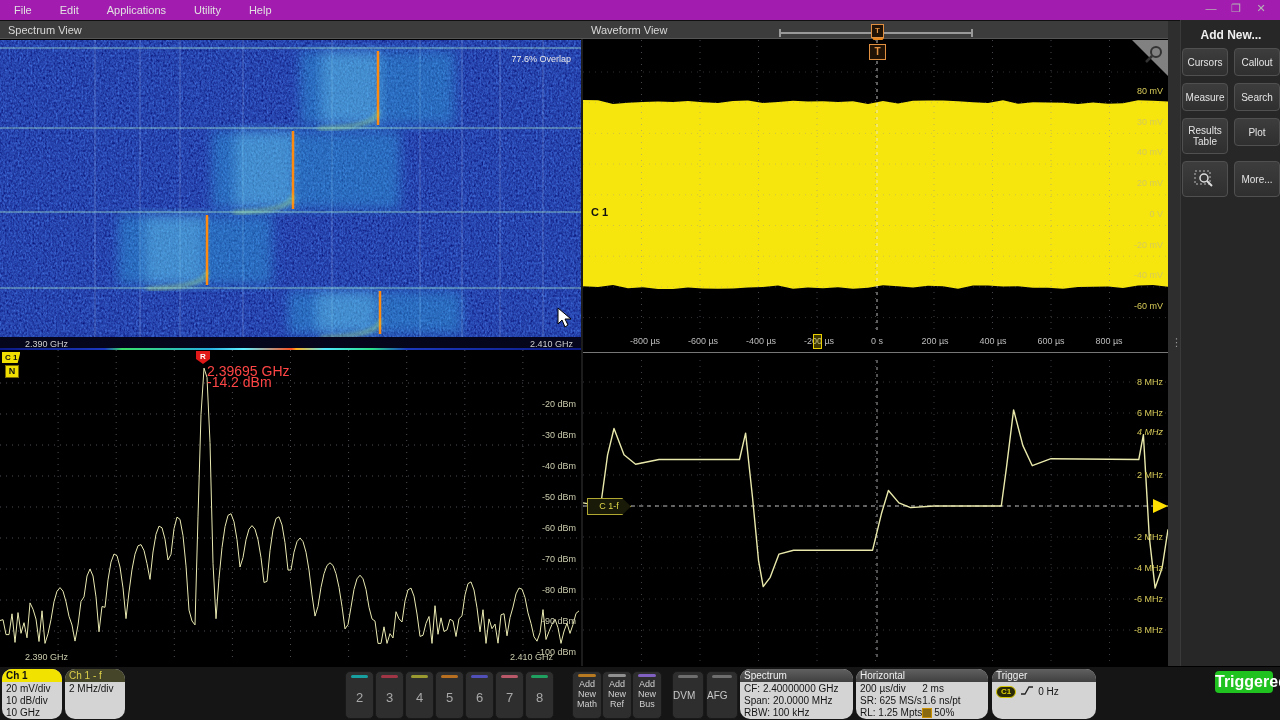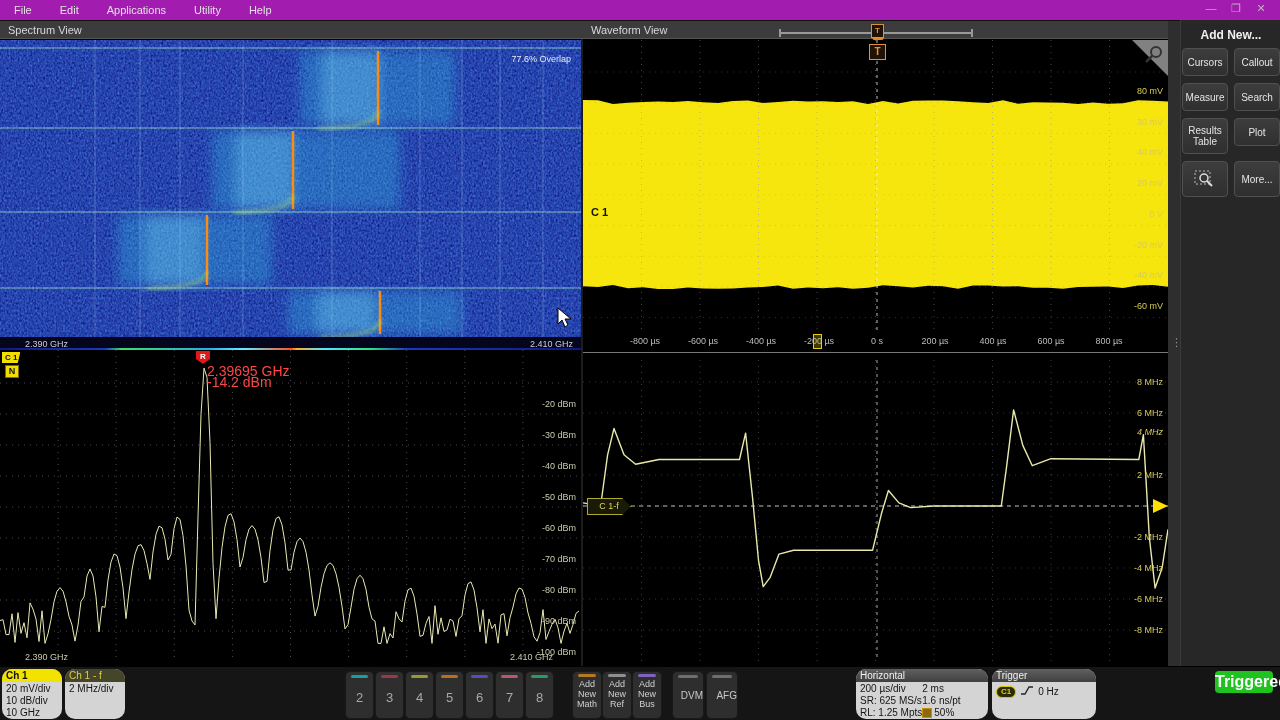--- a/index.html
+++ b/index.html
@@ -56,21 +56,21 @@
   
   #bottom-bar{position:absolute;left:0;top:666px;width:1280px;height:54px;background:#151515;border-top:1px solid #000;}
   .badge{position:absolute;top:2px;height:50px;background:#d4d4d4;border-radius:10px;overflow:hidden;}
   .badge-h{height:13px;background:linear-gradient(#606060,#404040);color:#f2f2f2;font-size:10px;line-height:13px;padding-left:4px;}
   .badge-b{font-size:10px;color:#151515;padding:1px 4px;line-height:12px;}
   .chbtn{position:absolute;top:4px;width:27px;height:46px;background:#2e2e2e;border:1px solid #191919;border-radius:5px;color:#a8a8a8;text-align:center;cursor:pointer;}
   .chbtn .stripe{margin:3px auto 0 auto;width:17px;height:3px;border-radius:2px;}
   .chbtn .num{font-size:13px;margin-top:12px;}
   .addbtn{position:absolute;top:4px;width:28px;height:46px;background:#2e2e2e;border:1px solid #191919;border-radius:5px;color:#d0d0d0;font-size:9px;text-align:center;line-height:10px;cursor:pointer;}
   .addbtn .stripe{margin:2px auto;width:18px;height:3px;border-radius:2px;}
-  .fnbtn{position:absolute;top:4px;width:30px;height:46px;background:#2e2e2e;border:1px solid #191919;border-radius:5px;color:#c8c8c8;font-size:10px;text-align:right;cursor:pointer;}
+  .fnbtn{position:absolute;top:4px;width:30px;height:46px;background:#2e2e2e;border:1px solid #191919;border-radius:5px;color:#c8c8c8;font-size:10px;text-align:left;cursor:pointer;}
   .fnbtn .stripe{margin:3px auto 12px auto;width:20px;height:3px;border-radius:2px;background:#6e6e6e;}
   #triggered-btn{position:absolute;left:1215px;top:4px;width:58px;height:22px;background:#1fc21f;border-radius:4px;color:#fff;font-size:16px;font-weight:bold;text-align:center;line-height:22px;cursor:pointer;}
   .pill{display:inline-block;border:1px solid #d8c800;border-radius:7px;color:#e0d000;background:#2a2a08;font-size:8px;font-weight:bold;padding:0 4px;line-height:10px;vertical-align:middle;}
   .trig-line{display:flex;align-items:center;gap:4px;padding:3px 4px;font-size:10px;color:#151515;}
   .exp-mini{display:inline-block;width:8px;height:8px;border:1px solid #c89000;background:#8a6a10;vertical-align:middle;margin-right:2px;}
   .acq-l1{display:flex;justify-content:space-between;}
 </style>
 </head>
 <body>
 
@@ -399,20 +399,28 @@
         <div>Bus</div>
       </div>
       <div class="fnbtn" style="left:672px;">
         <div class="stripe"></div>
         <div>DVM</div>
       </div>
       <div class="fnbtn" style="left:706px;">
         <div class="stripe"></div>
         <div>AFG</div>
       </div>
+      <div class="badge" style="left:740px;width:113px;">
+        <div class="badge-h">Spectrum</div>
+        <div class="badge-b">
+          <div>CF: 2.40000000 GHz</div>
+          <div>Span: 20.0000 MHz</div>
+          <div>RBW: 100 kHz</div>
+        </div>
+      </div>
       <div class="badge" style="left:856px;width:132px;">
         <div class="badge-h">Horizontal</div>
         <div class="badge-b" style="display:flex;">
           <div>
             <div>200 µs/div</div>
             <div>SR: 625 MS/s</div>
             <div>RL: 1.25 Mpts</div>
           </div>
           <div>
             <div>2 ms</div>

